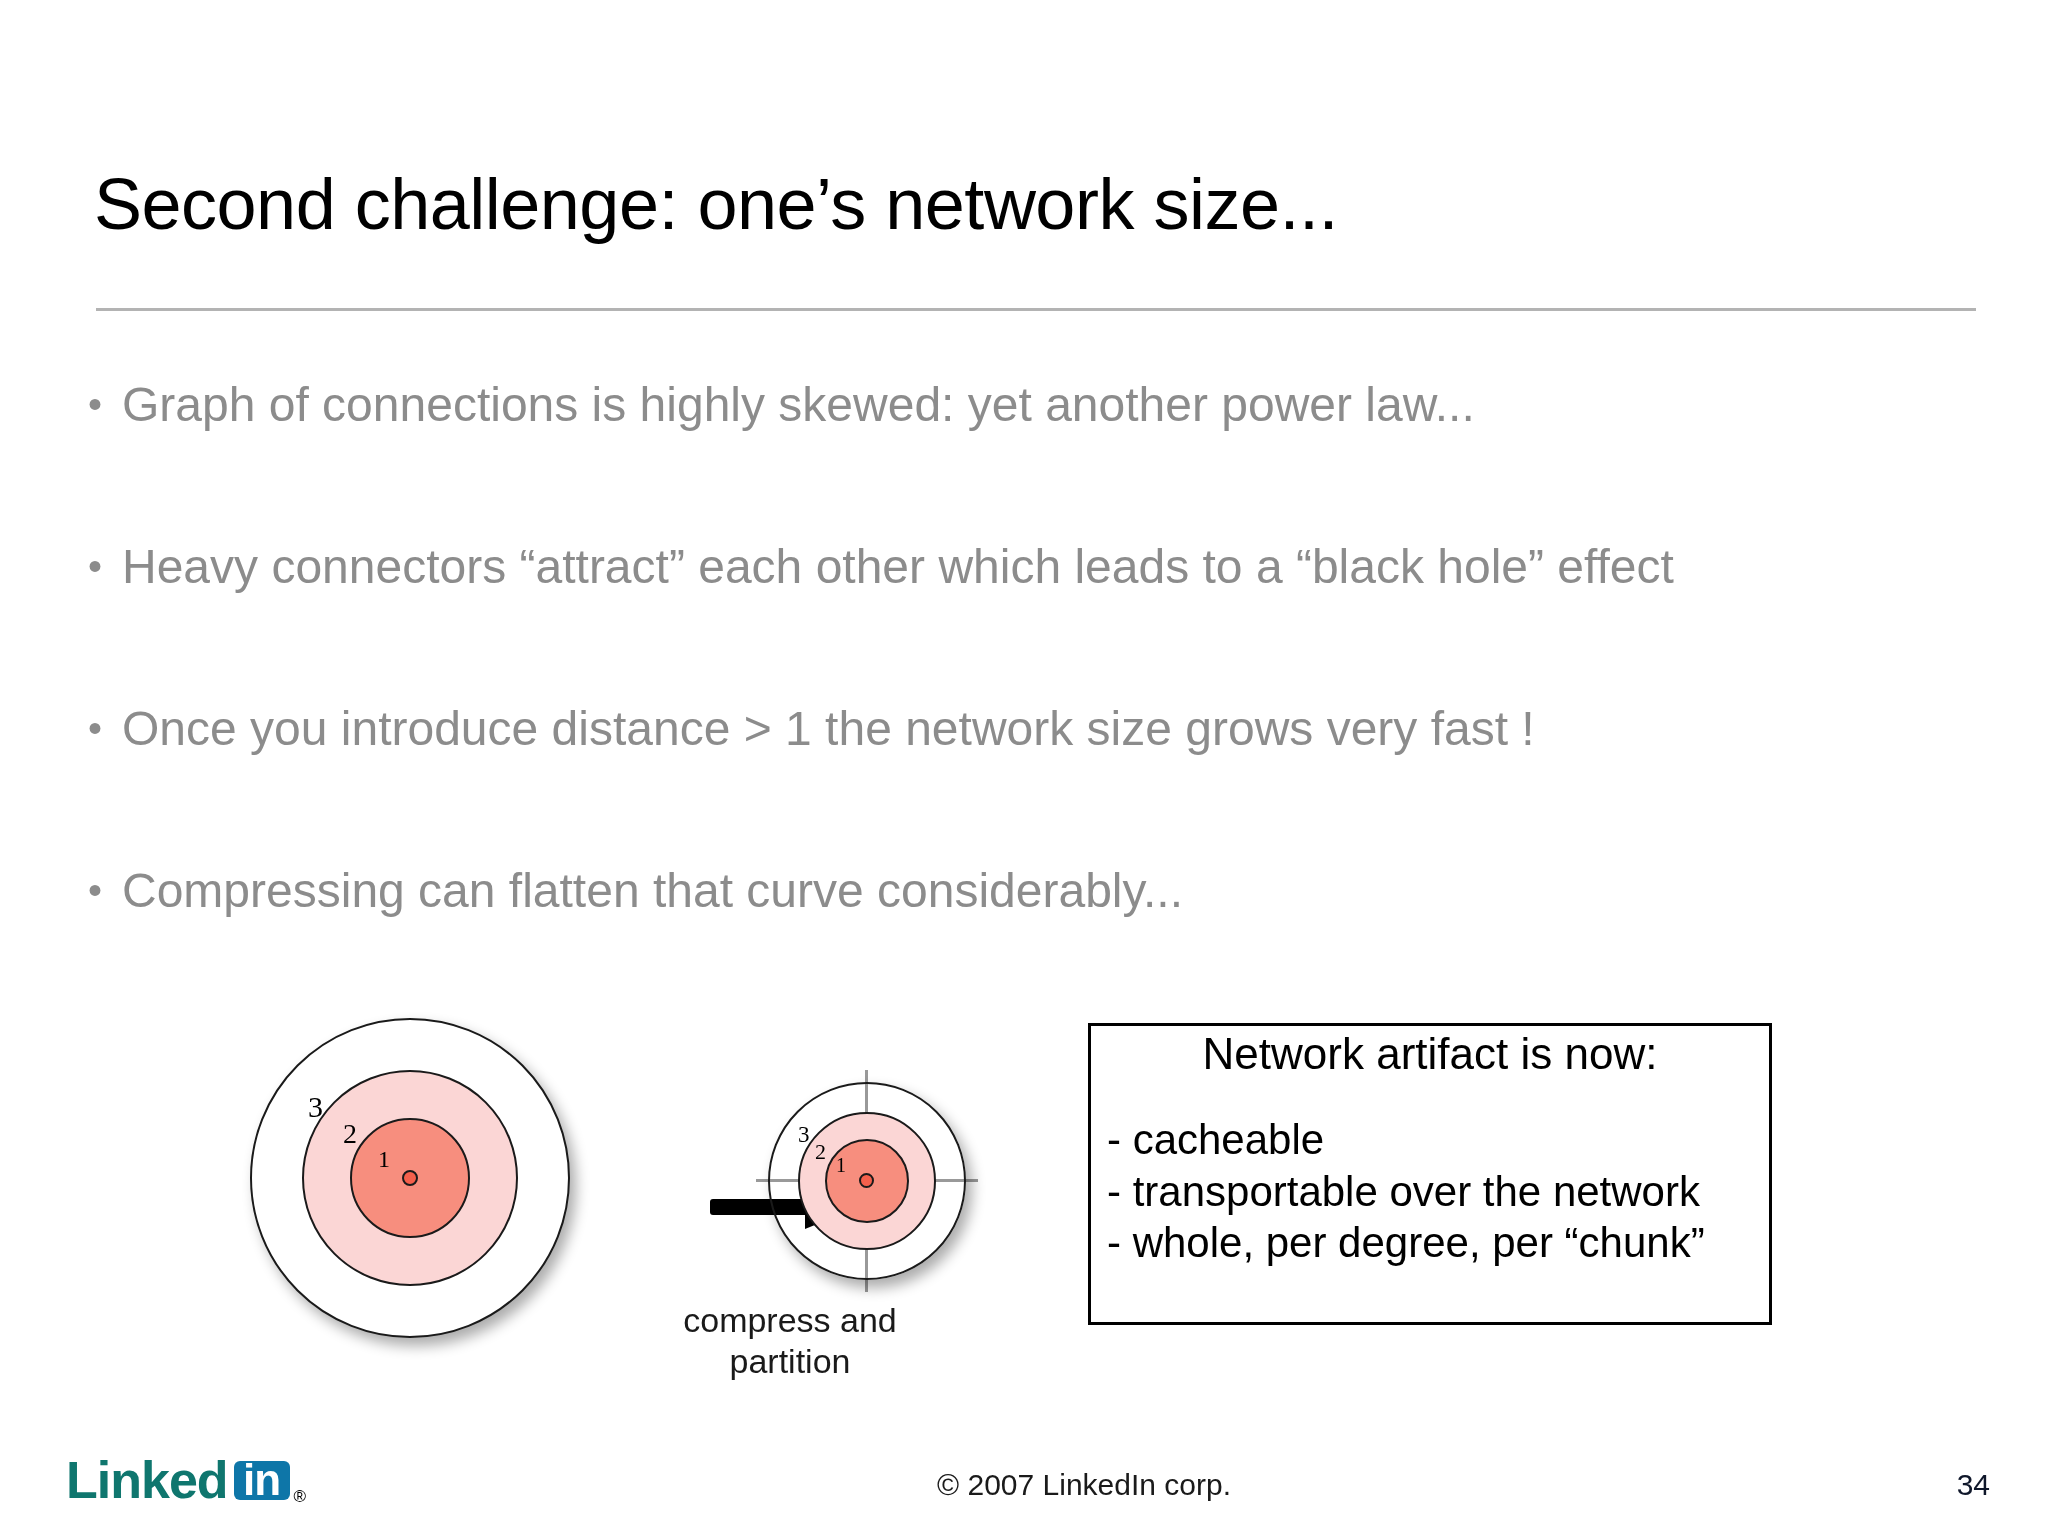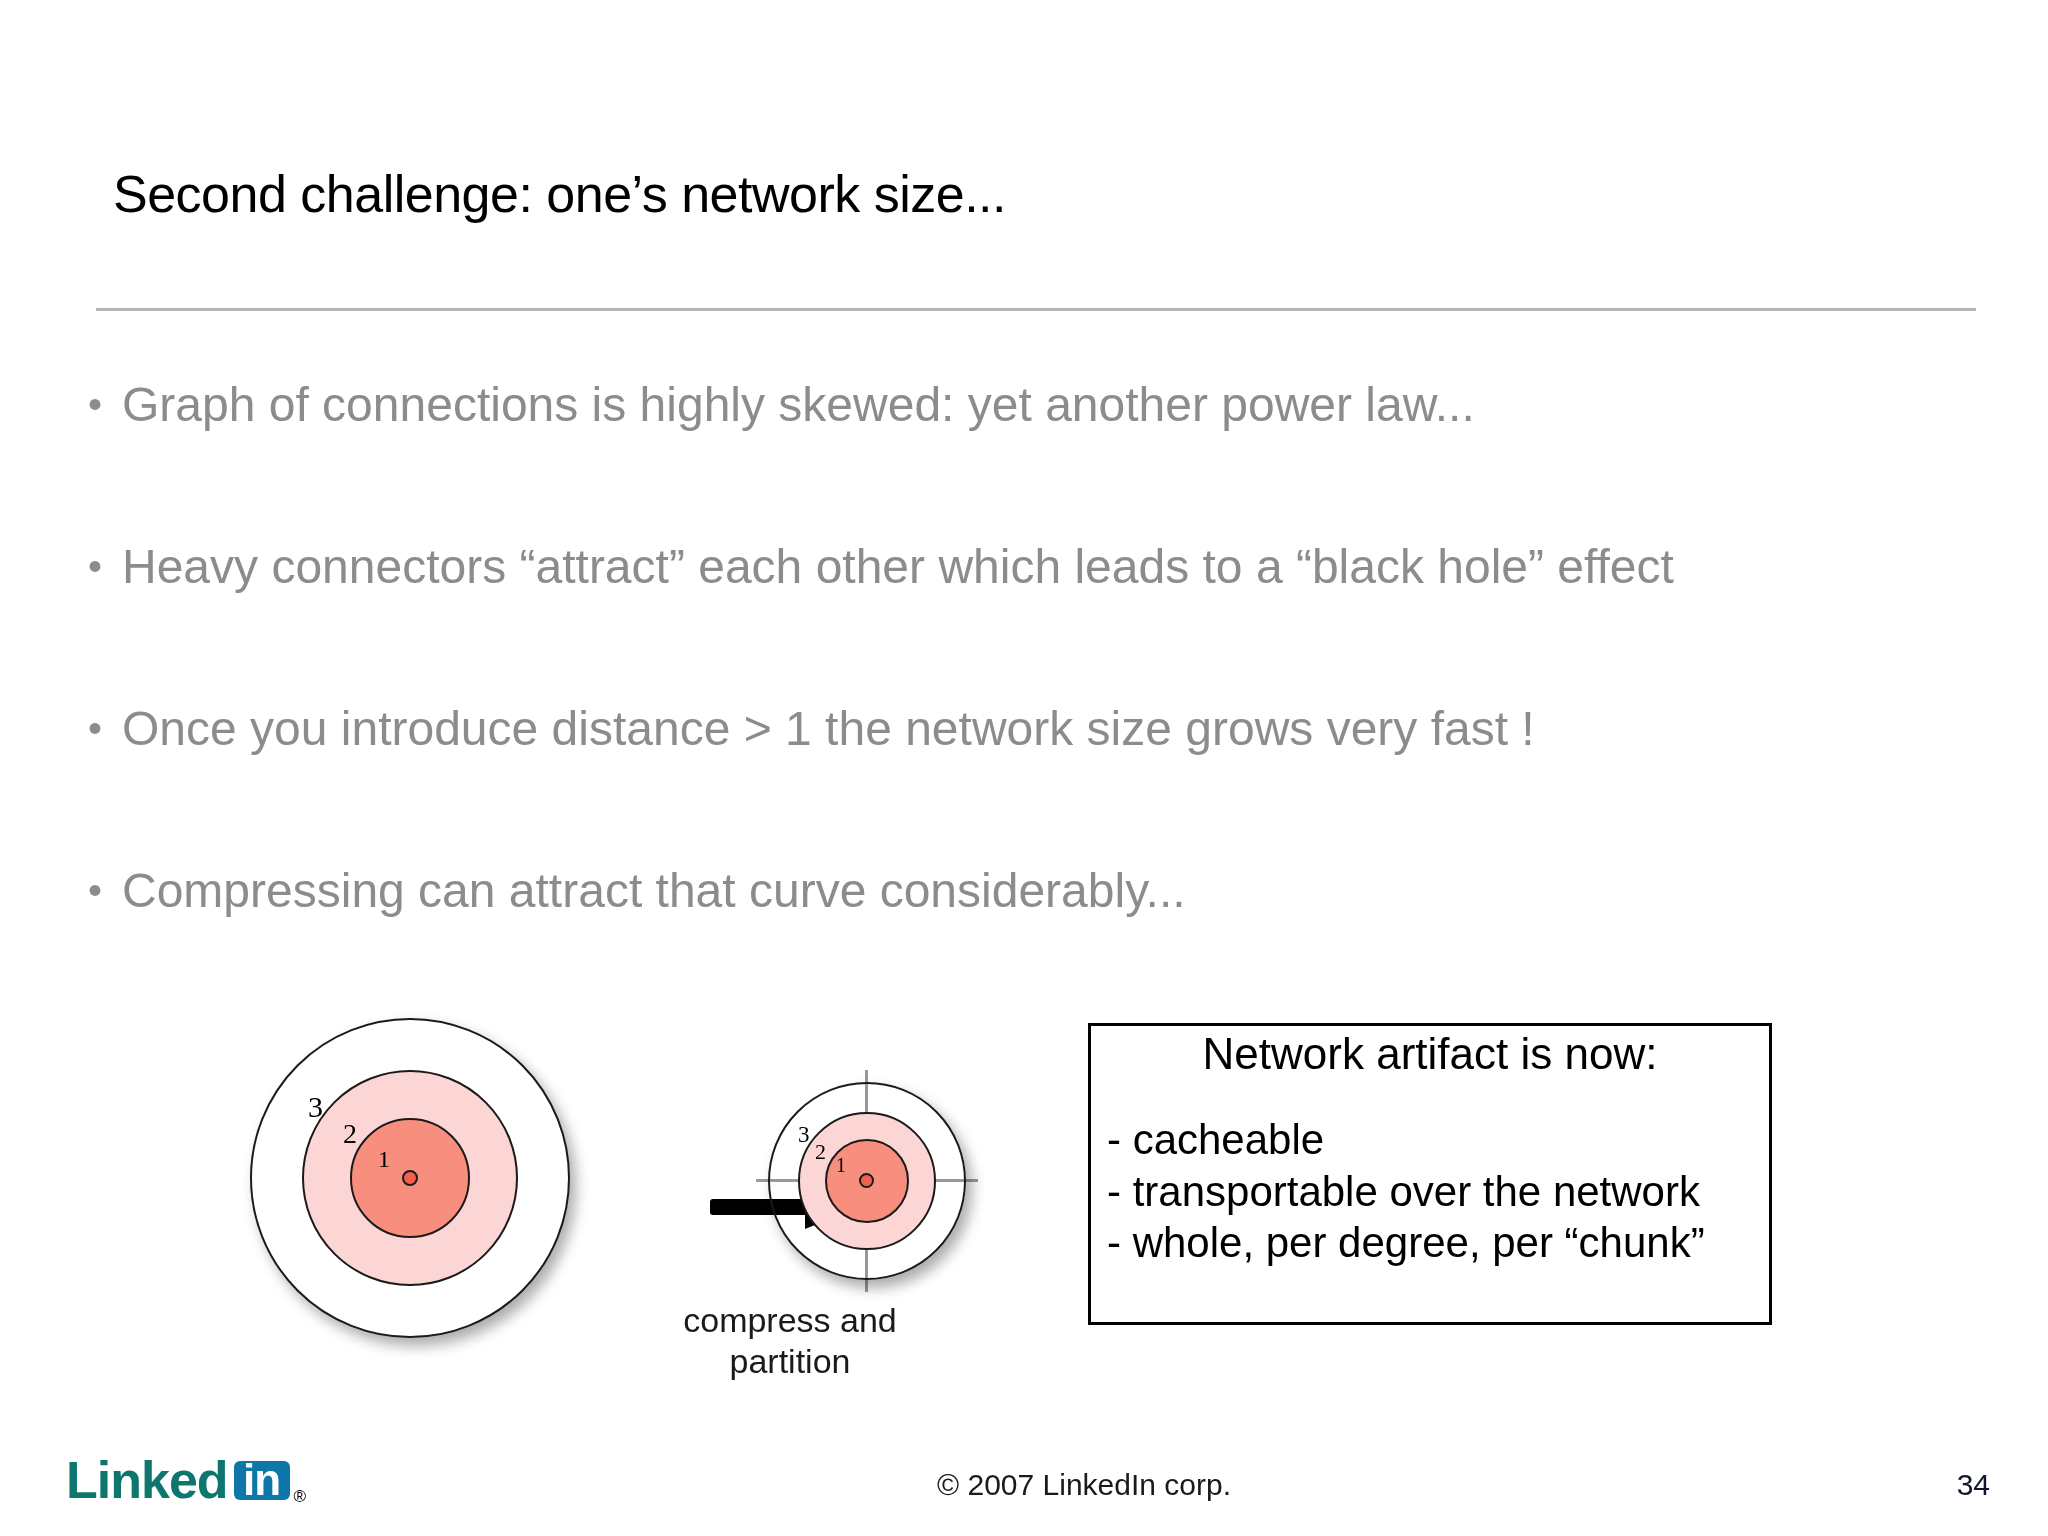--- a/index.html
+++ b/index.html
@@ -12,23 +12,23 @@
     width: 2048px;
     height: 1536px;
     background: #ffffff;
     font-family: "Liberation Sans", sans-serif;
     overflow: hidden;
   }
 
   
   #title {
     position: absolute;
-    left: 113px;
+    left: 94px;
     top: 168px;
-    font-size: 52px;
+    font-size: 72px;
     line-height: 1.0;
     color: #000000;
     font-weight: 400;
     letter-spacing: -0.5px;
     white-space: nowrap;
   }
   #title-rule {
     position: absolute;
     left: 96px;
     top: 308px;
@@ -250,21 +250,21 @@
       <span class="bullet-text">Heavy connectors “attract” each other which leads to a “black hole” effect</span>
     </div>
 
     <div class="bullet">
       <span class="bullet-dot">•</span>
       <span class="bullet-text">Once you introduce distance &gt; 1 the network size grows very fast !</span>
     </div>
 
     <div class="bullet">
       <span class="bullet-dot">•</span>
-      <span class="bullet-text">Compressing can attract that curve considerably...</span>
+      <span class="bullet-text">Compressing can flatten that curve considerably...</span>
     </div>
 
   </div>
 
   <div id="diagram">
 
     <div class="target" style="left:0px; top:18px; width:320px; height:320px;">
       <div class="ring ring-outer" style="left:0px; top:0px; width:320px; height:320px;"></div>
       <div class="ring ring-mid" style="left:52px; top:52px; width:216px; height:216px;"></div>
       <div class="ring ring-in" style="left:100px; top:100px; width:120px; height:120px;"></div>

